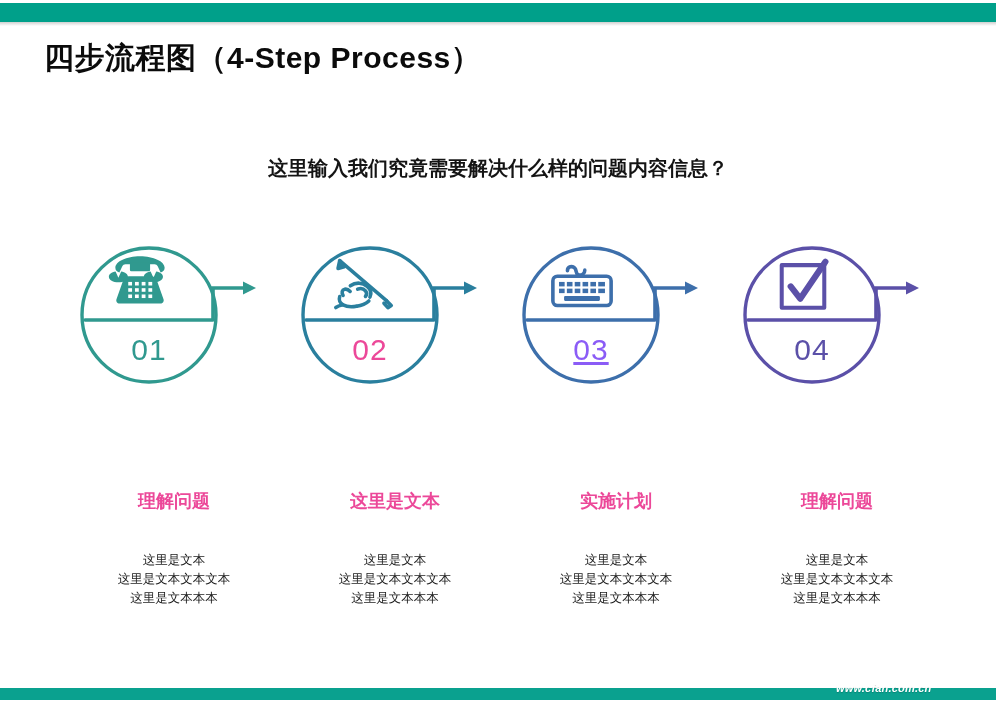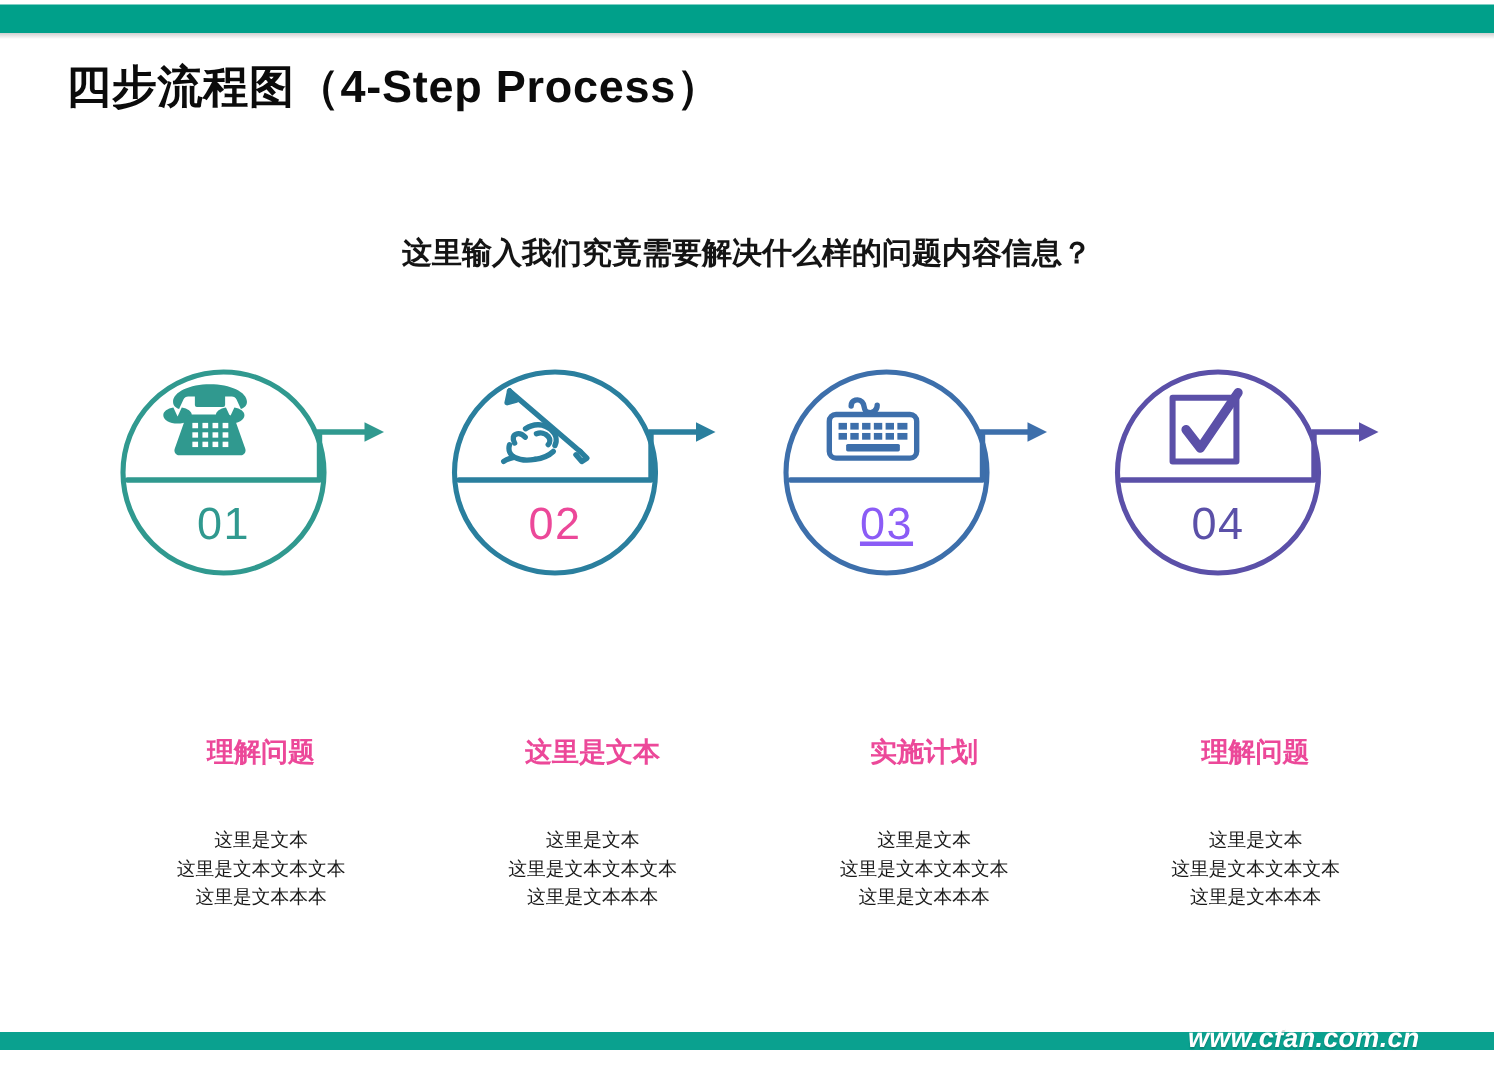--- a/index.html
+++ b/index.html
@@ -123,23 +123,23 @@
     font-size: 12.5px;
     line-height: 19px;
     color: #1a1a1a;
     margin-top: 28px;
   }
   .step-body div { white-space: nowrap; }
 
   
   .watermark {
     position: absolute;
-    left: 792px;
+    left: 836px;
     top: 682px;
-    font-size: 18px;
+    font-size: 11px;
     font-style: italic;
     font-weight: bold;
     color: #ffffff;
     letter-spacing: .2px;
     text-shadow: 0 1px 1px rgba(0,0,0,.18);
     white-space: nowrap;
   }
 </style>
 </head>
 <body>

